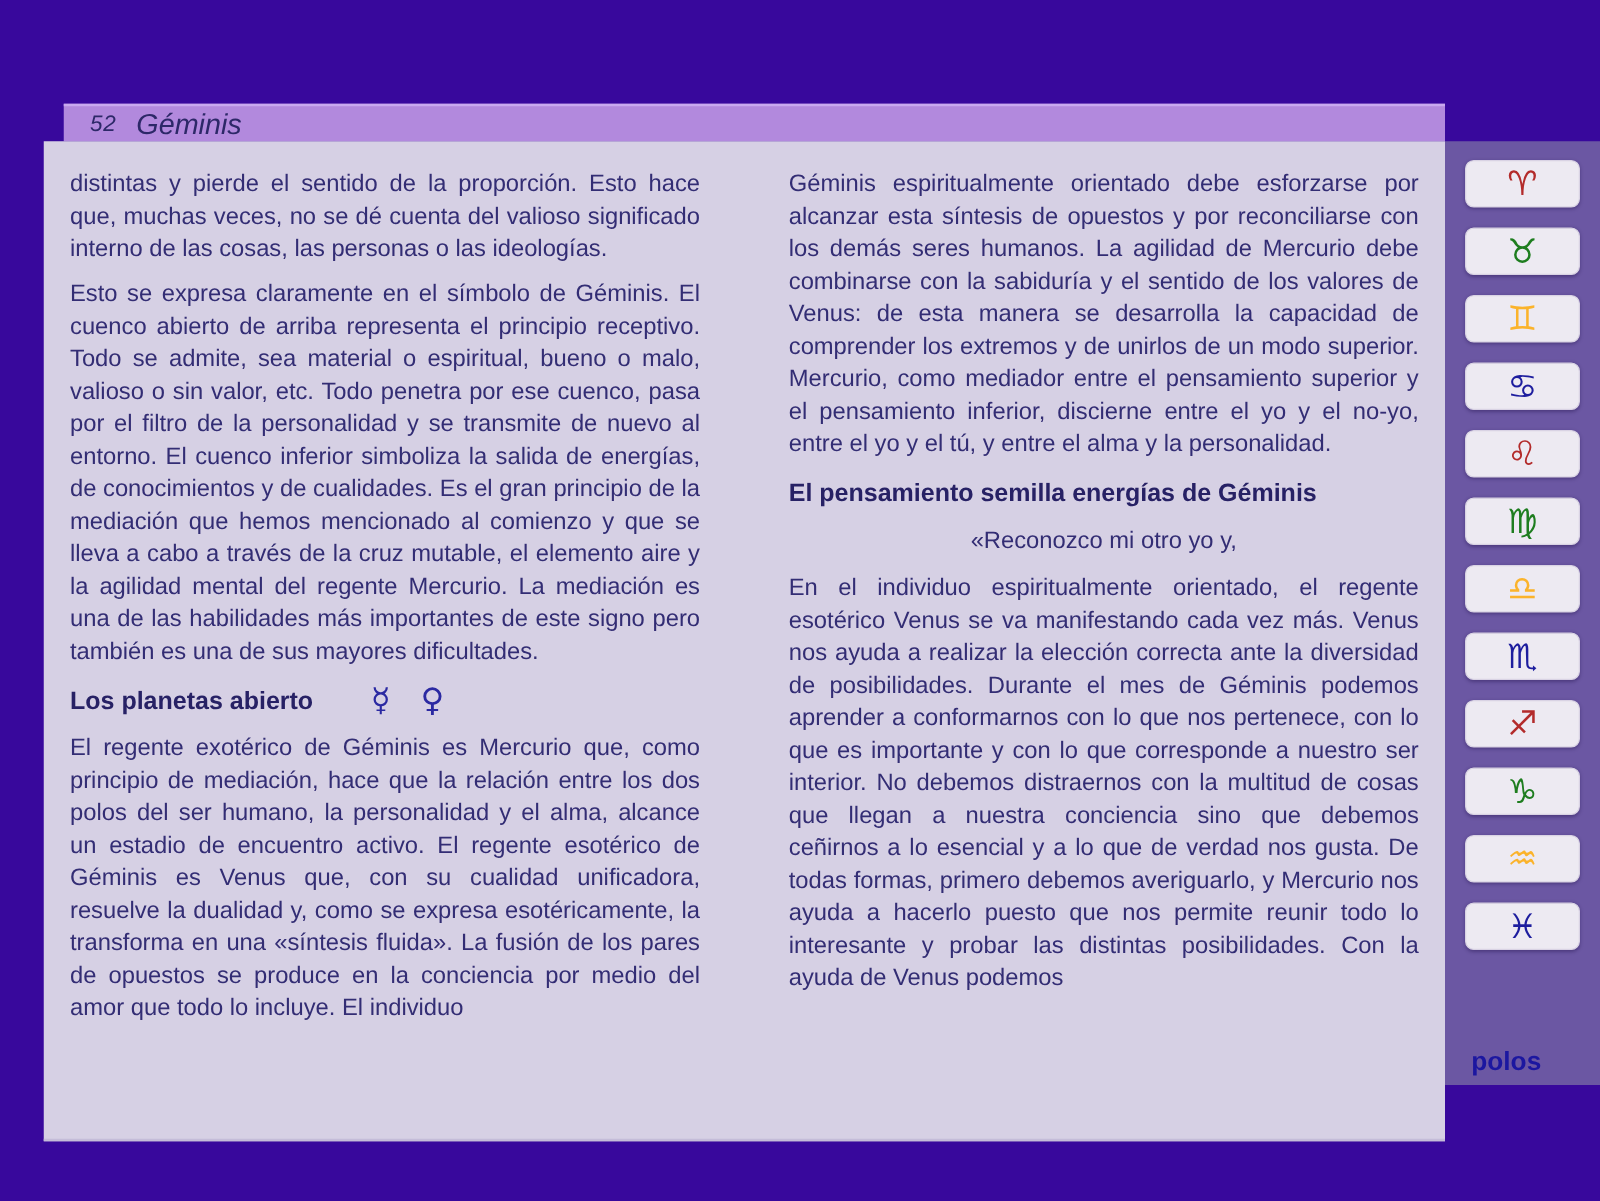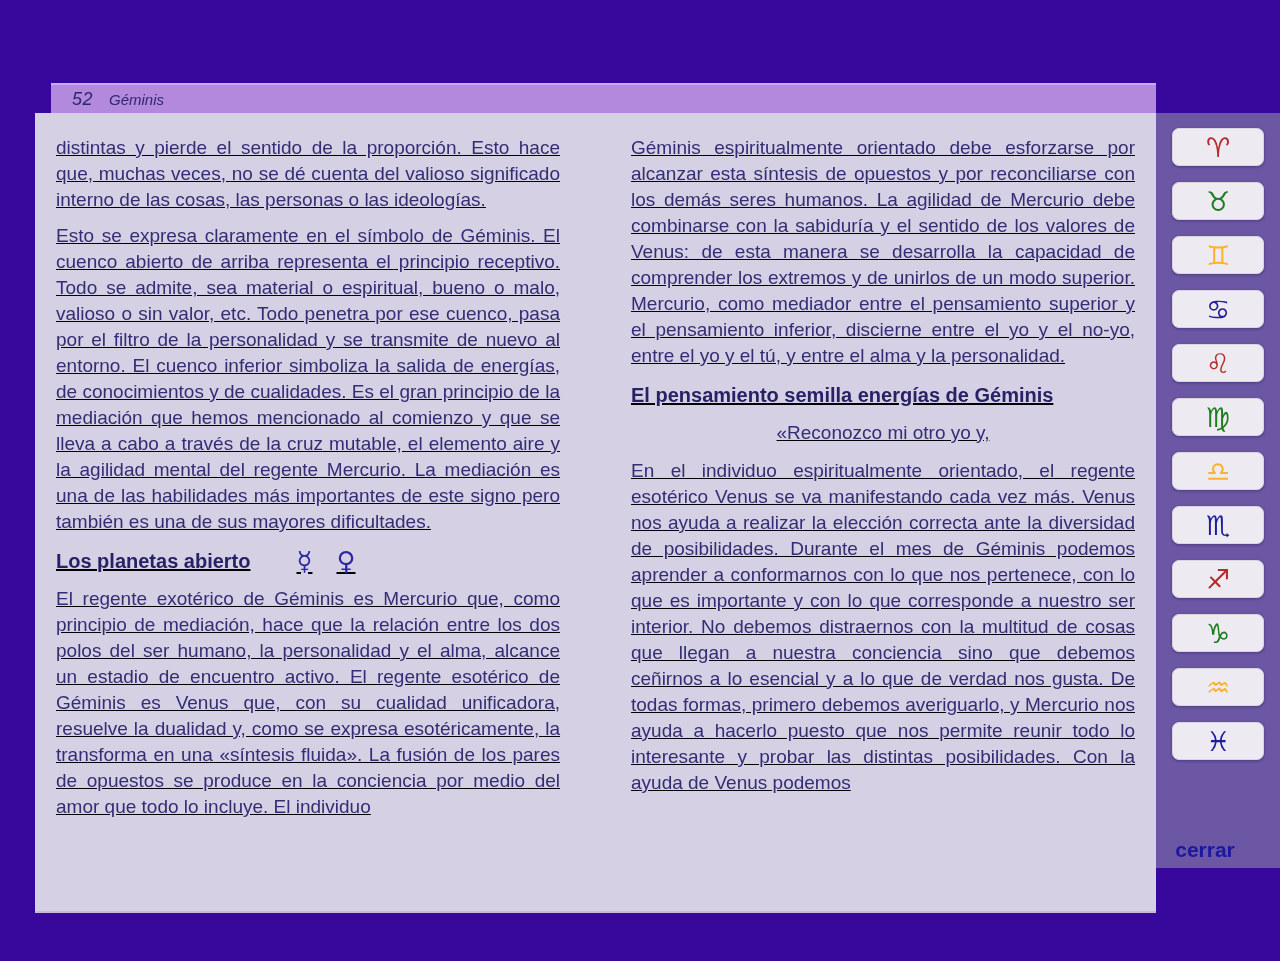--- a/index.html
+++ b/index.html
@@ -11,28 +11,27 @@
   
   .page{position:absolute;left:35px;top:83px;width:1121px;}
   .page-header{
     height:30px;background:#b289dd;border-top:2px solid #c9a9ef;
     display:flex;align-items:center;padding-left:21px;box-sizing:border-box;margin-left:16px;
   }
   .page-number{
     font-style:italic;font-size:18px;color:#2d2868;letter-spacing:0.5px;
   }
   .page-title{
-    font-style:italic;font-size:15px;color:#2d2868;margin-left:16px;
+    font-style:italic;font-size:23px;color:#2d2868;margin-left:16px;
   }
   .page-body{
     background:#d6d0e4;height:800px;box-sizing:border-box;
     padding:22px 20px 10px 21px;
     display:flex;gap:71px;overflow:hidden;
     border-bottom:2px solid #c4bcd8;
-    text-decoration:underline;
   }
   .col{width:504px;color:#332d74;font-size:19px;line-height:26px;}
   .col p{margin:0 0 10px 0;text-align:justify;}
   .section-heading{
     font-weight:bold;font-size:20px;color:#272165;
     margin:13px 0 12px 0;display:flex;align-items:center;
   }
   .planet-glyphs{display:flex;gap:24px;margin-left:46px;}
   .planet-glyph{
     font-family:"DejaVu Sans",sans-serif;font-weight:normal;
@@ -128,14 +127,14 @@
   <div class="zbtn" style="top:501px">
       <span class="zglyph" style="color: rgb(30, 125, 31);">♑</span>
     </div>
   <div class="zbtn" style="top:555px">
       <span class="zglyph" style="color: rgb(251, 179, 43);">♒</span>
     </div>
   <div class="zbtn" style="top:609px">
       <span class="zglyph" style="color: rgb(29, 29, 158);">♓</span>
     </div>
 
-  <div class="close-link">cerrar</div>
+  <div class="close-link">polos</div>
 </div>
 
 </body></html>

